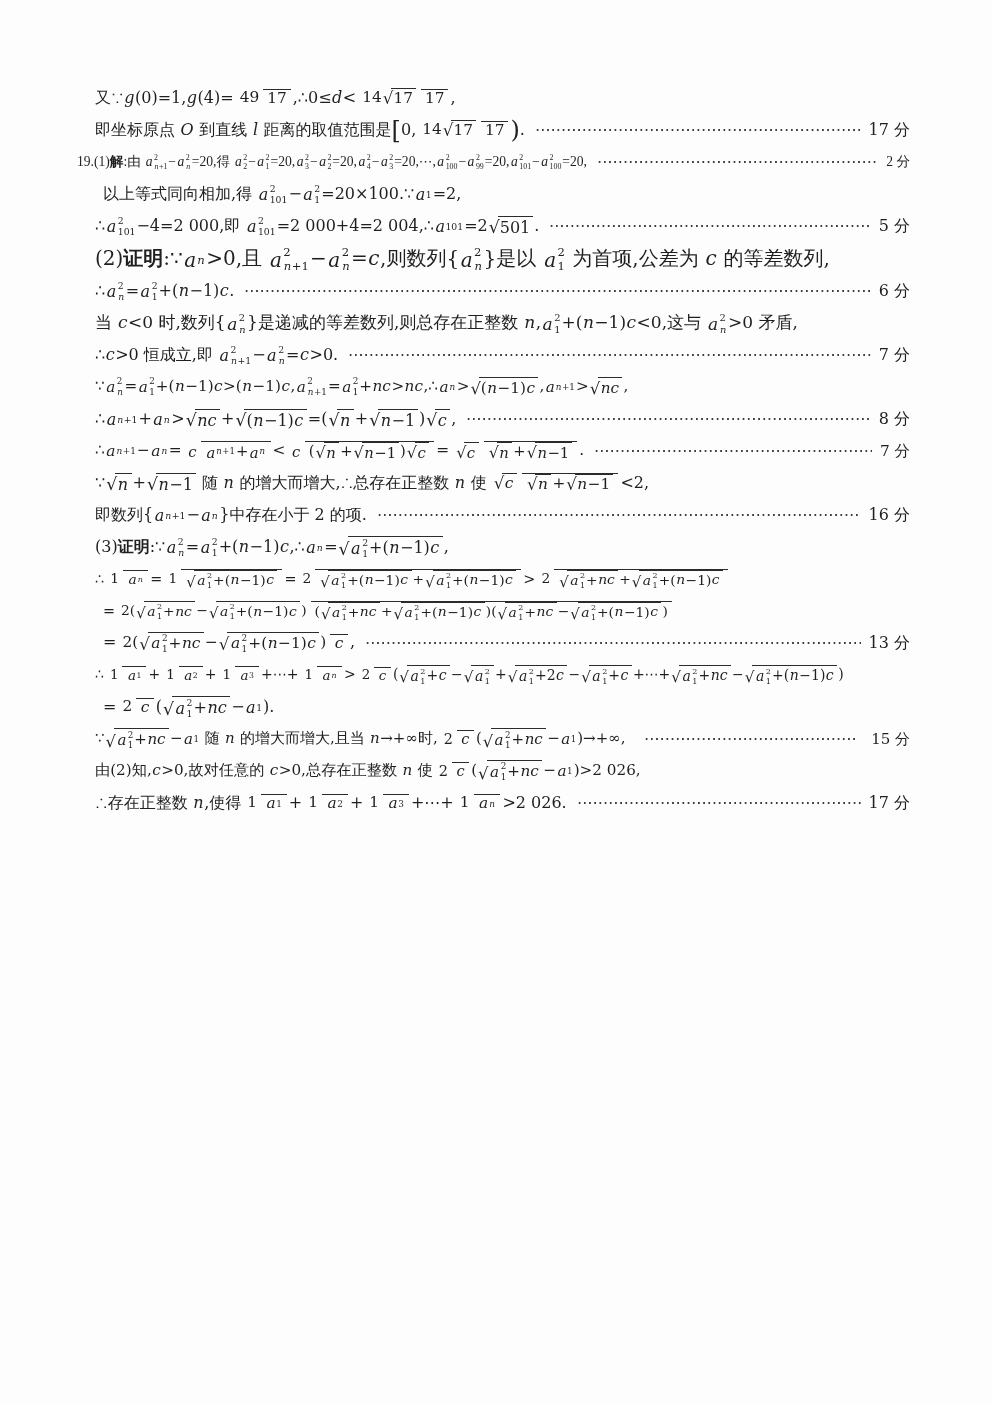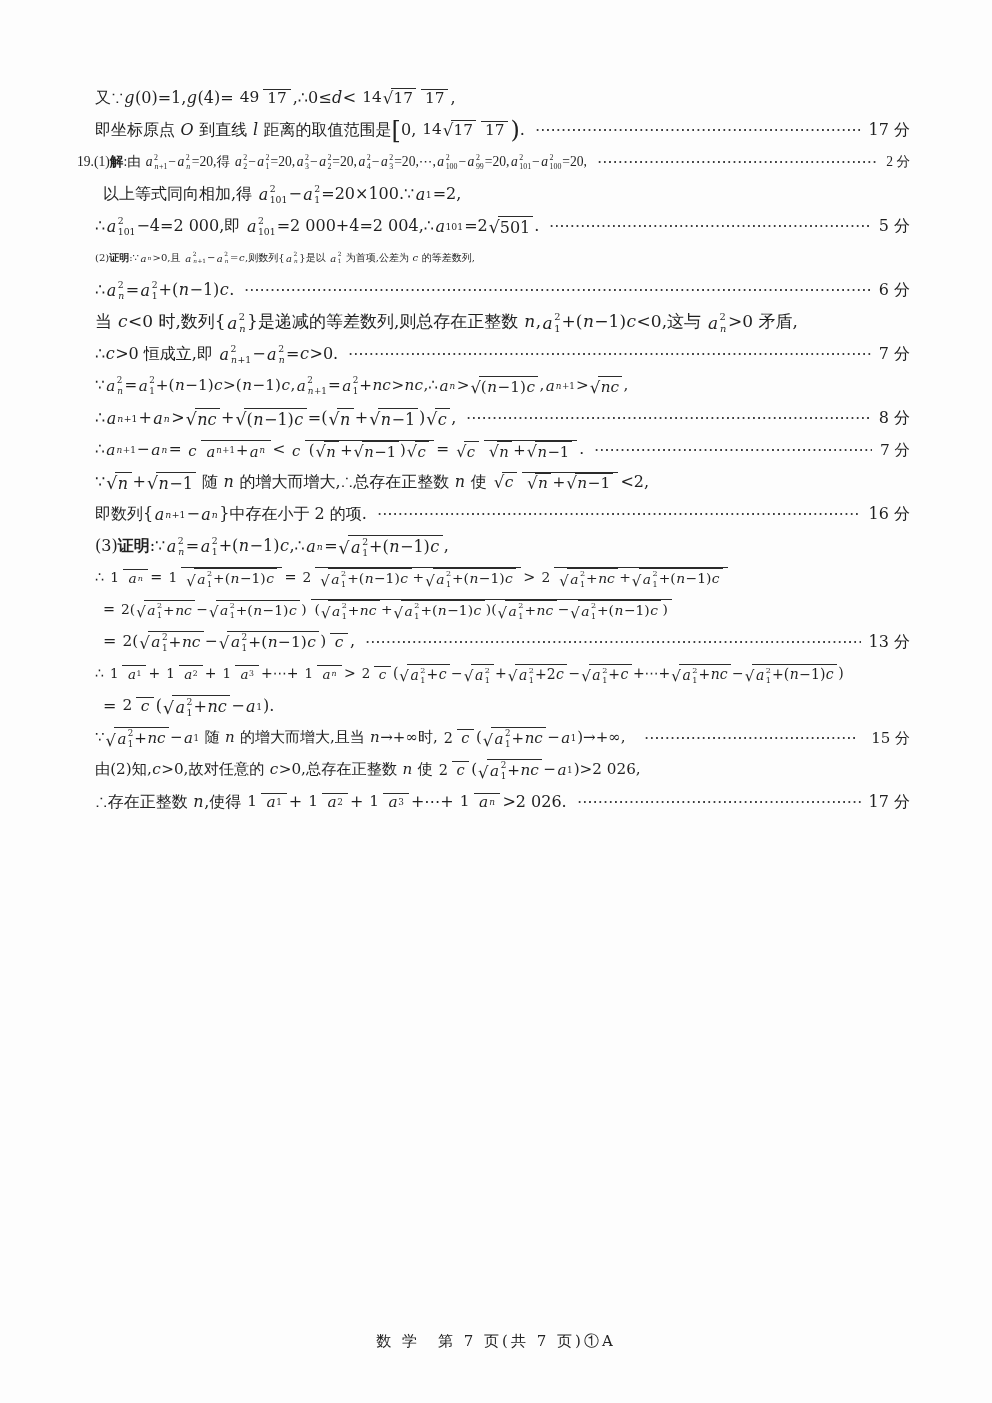--- a/index.html
+++ b/index.html
@@ -26,21 +26,21 @@
   .sc{display:inline-flex;flex-direction:column;align-items:flex-start;font-size:.58em;
       line-height:1;row-gap:2px;margin-left:1px;}
   sub.sb2{font-size:.58em;}
   
   .dots{flex:1 1 auto;min-width:10px;height:4px;margin:0 8px 0 10px;align-self:center;
         background-image:radial-gradient(circle,#3c3c3c 1.1px,rgba(0,0,0,0) 1.35px);
         background-size:5.2px 4px;background-repeat:repeat-x;background-position:0 50%;}
   .score{flex:0 0 auto;white-space:nowrap;}
   
   .line:nth-child(3){font-size:13.6px;}
-  .line:nth-child(6){font-size:10px;}
+  .line:nth-child(6){font-size:20px;}
   .line:nth-child(8){font-size:17px;}
   .line:nth-child(10){font-size:15.2px;}
   .line:nth-child(12){font-size:15.4px;}
   .line:nth-child(16){font-size:14.4px;}
   .line:nth-child(17){font-size:14.4px;}
   .line:nth-child(19){font-size:14.0px;}
   .line:nth-child(21){font-size:15.0px;gap:8px;}
   .line:nth-child(22){font-size:15.2px;}
   .footer{position:absolute;left:0;right:0;bottom:52px;text-align:center;
           font-size:15px;letter-spacing:3px;color:#222;}
@@ -768,14 +768,13 @@
             <span class="nu">1</span>
             <span class="de"><span class="vv">
                 <i>a</i>
                 <sub class="sb2"><i>n</i></sub>
               </span></span>
           </span>&gt;2 026.</span>
         <span class="dots"></span>
         <span class="score">17 分</span>
       </div>
     </div>
-  <div class="footer">数 学　第 7 页(共 7 页)①A</div>
 </div>
 
 </body></html>

